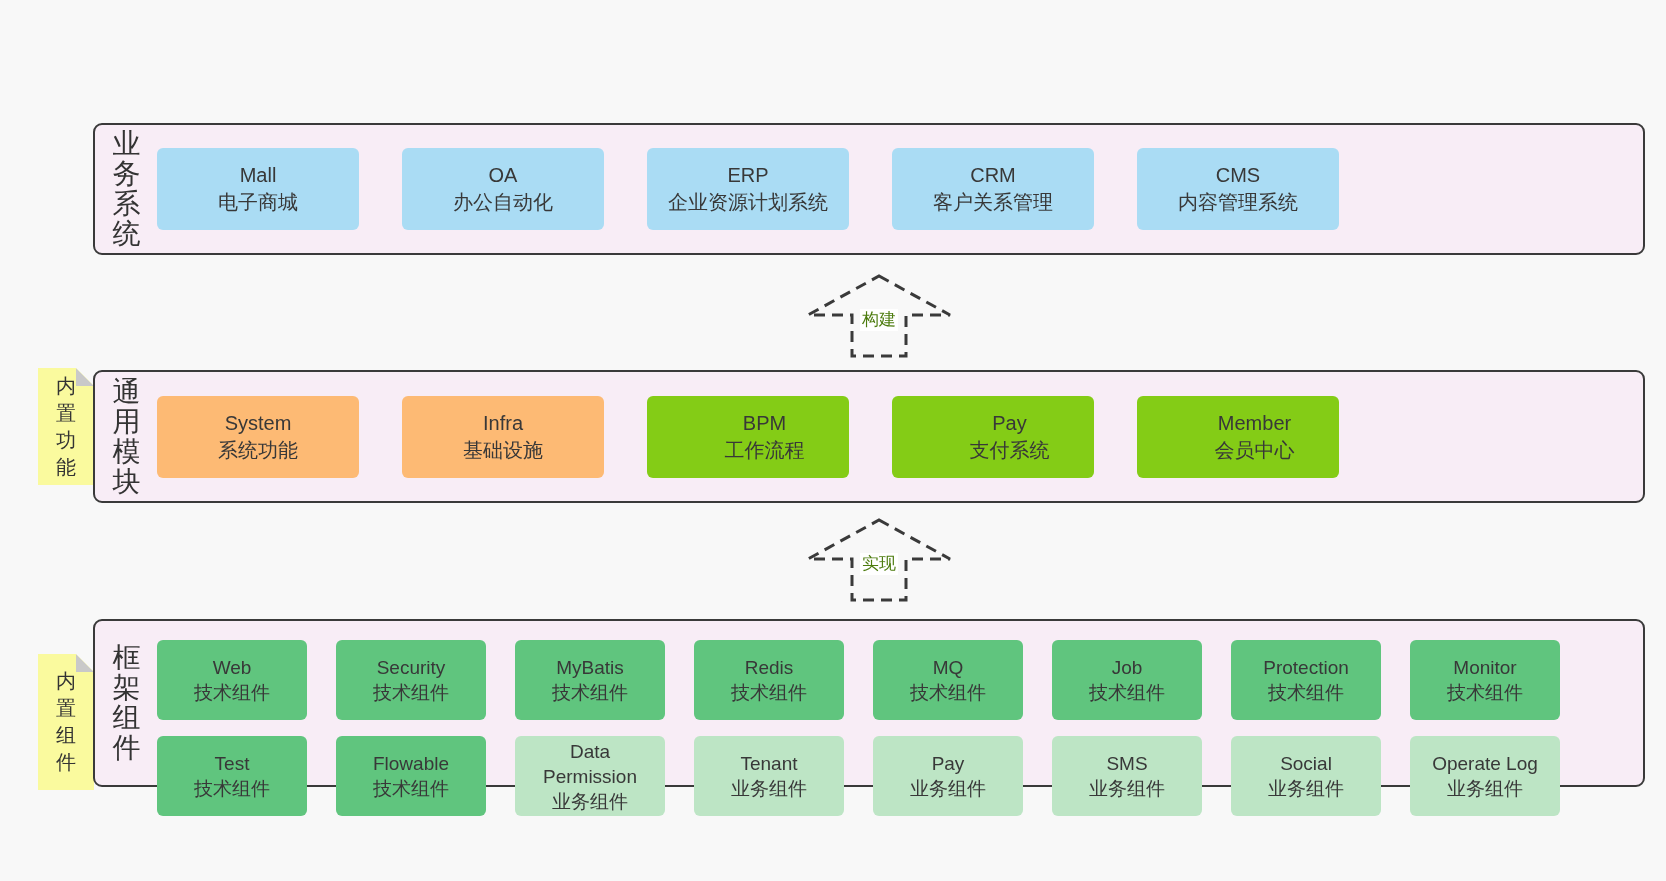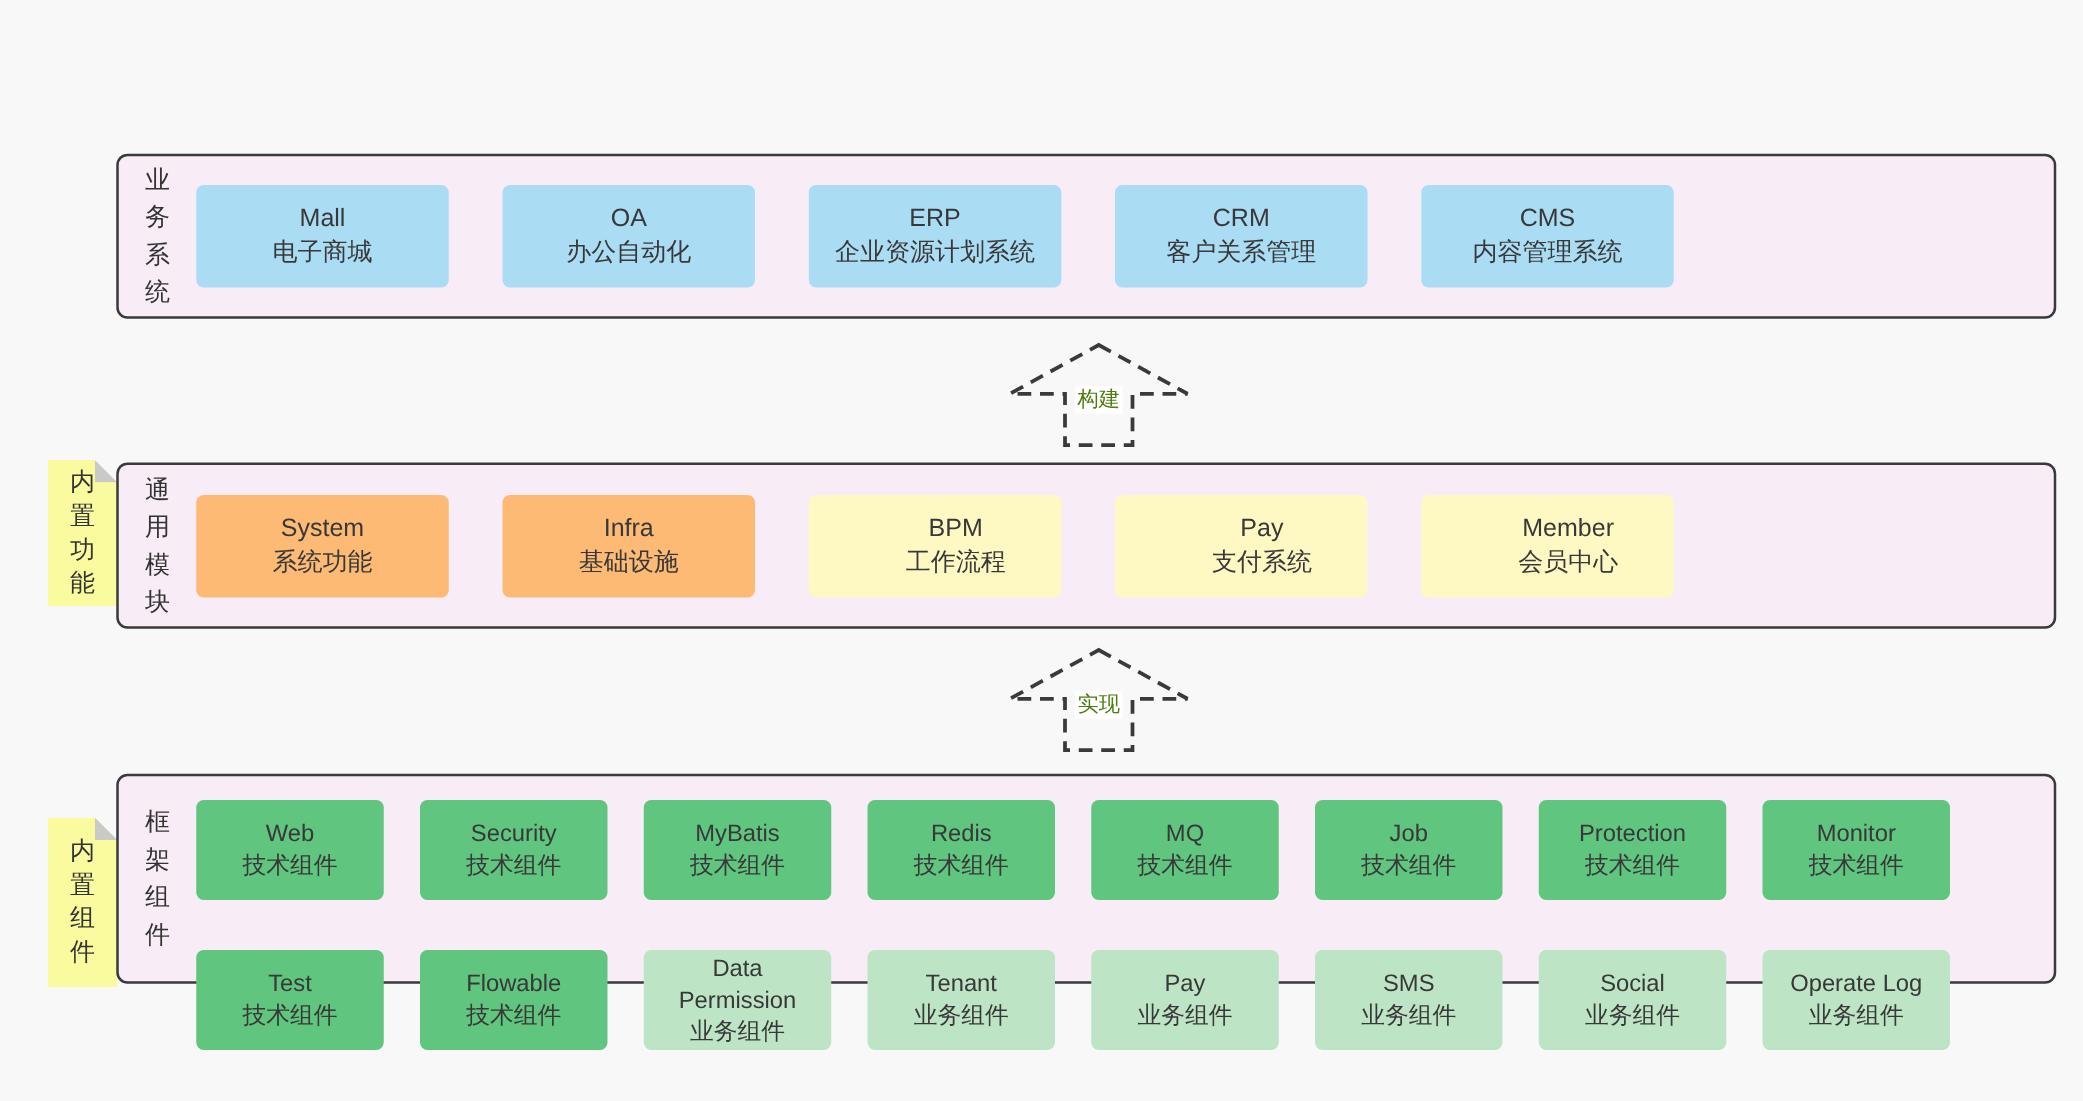--- a/index.html
+++ b/index.html
@@ -18,47 +18,47 @@
     display: flex;
     align-items: stretch;
   }
   .band-1 { top: 123px; height: 132px; }
   .band-2 { top: 370px; height: 133px; }
   .band-3 { top: 619px; height: 168px; }
 
   .label-col { width: 62px; display: flex; align-items: center; justify-content: center; flex: none; }
   .v-label {
     width: 27px;
-    font-size: 20px;
+    font-size: 28px;
     line-height: 30px;
     text-align: center;
     word-break: break-all;
     line-break: anywhere;
     color: #333;
   }
 
   .boxes-area { flex: 1; display: flex; align-items: center; gap: 43px; padding-right: 35px; }
-  .rows-area { flex: 1; display: flex; flex-direction: column; gap: 40px; padding: 19px 28px 0 0; }
+  .rows-area { flex: 1; display: flex; flex-direction: column; gap: 16px; padding: 19px 28px 0 0; }
   .box-row { display: flex; gap: 29px; }
 
   .box {
     border-radius: 6px;
     display: flex;
     flex-direction: column;
     align-items: center;
     justify-content: center;
     text-align: center;
     color: #383838;
   }
   .boxes-area .box { width: 202px; height: 82px; font-size: 20px; line-height: 27px; }
   .box-row .box { width: 150px; height: 80px; font-size: 19px; line-height: 25px; padding: 0 10px; }
 
   .blue { background: #aadcf4; }
   .red { background: #fdba74; }
-  .pink { background: #fef9c3; padding-left: 33px; }
+  .pink { background: #84cc16; padding-left: 33px; }
   .green { background: #60c57e; }
   .green-light { background: #bde5c5; }
 
   
   .note {
     position: absolute;
     left: 38px;
     width: 56px;
     background: #fafa9e;
     clip-path: polygon(0 0, calc(100% - 18px) 0, 100% 18px, 100% 100%, 0 100%);

